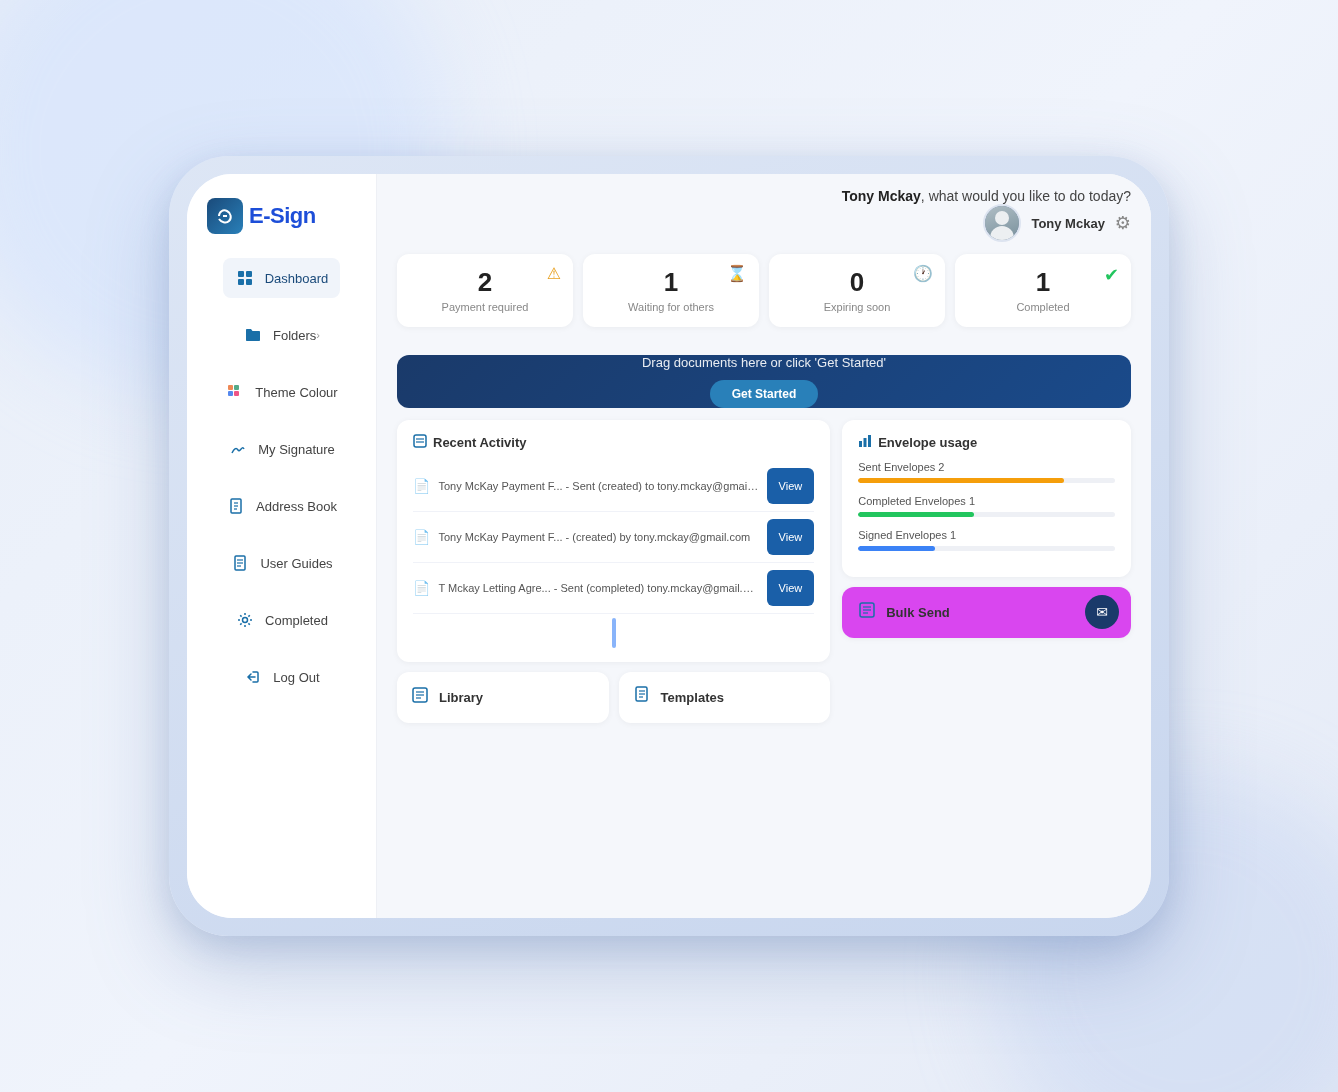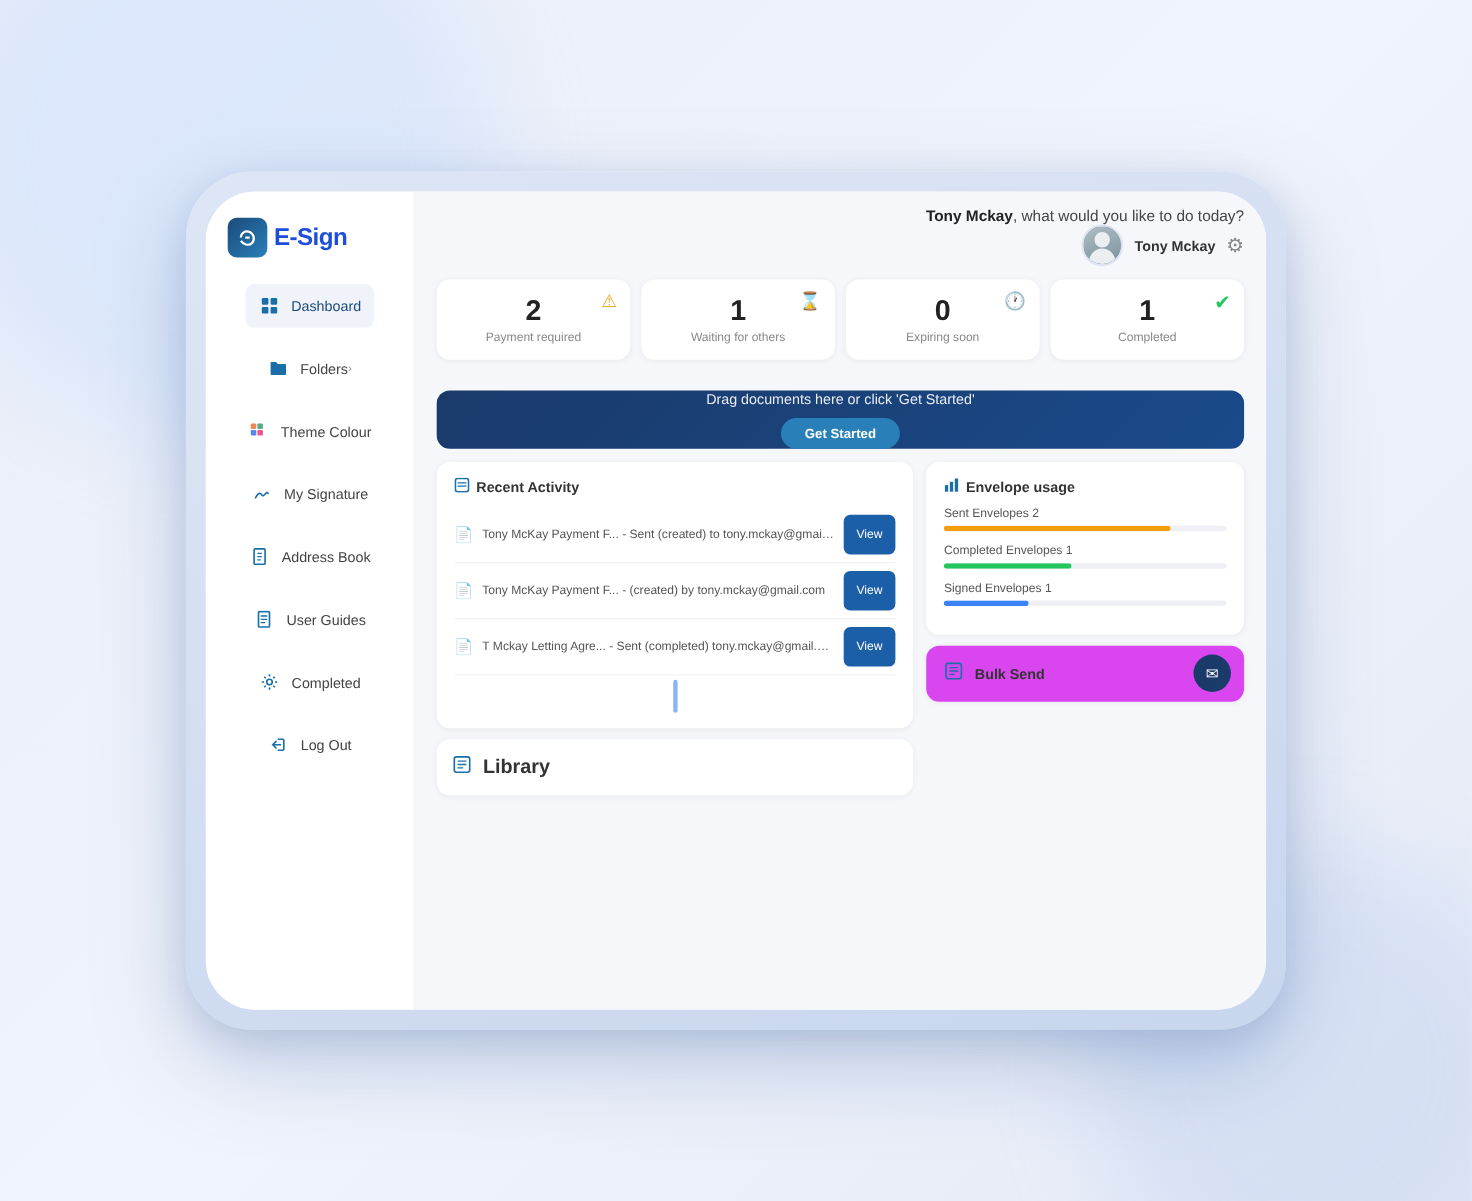--- a/index.html
+++ b/index.html
@@ -394,21 +394,21 @@
       box-shadow: 0 1px 6px rgba(0,0,0,0.05);
       cursor: pointer;
     }
 
     .quick-card-icon {
       color: #1a6fa8;
       font-size: 18px;
     }
 
     .quick-card-label {
-      font-size: 18px;
+      font-size: 13px;
       font-weight: 600;
       color: #333;
       text-align: right;
     }
 
     
     .usage-card {
       background: #fff;
       border-radius: 12px;
       padding: 14px 16px;
@@ -720,20 +720,31 @@
             <div class="quick-card">
               <span class="quick-card-icon">
                 <svg width="18" height="18" viewBox="0 0 18 18" fill="none">
                   <rect x="2" y="2" width="14" height="14" rx="2" stroke="#1a6fa8" stroke-width="1.5"></rect>
                   <line x1="5" y1="6" x2="13" y2="6" stroke="#1a6fa8" stroke-width="1.2"></line>
                   <line x1="5" y1="9" x2="13" y2="9" stroke="#1a6fa8" stroke-width="1.2"></line>
                   <line x1="5" y1="12" x2="10" y2="12" stroke="#1a6fa8" stroke-width="1.2"></line>
                 </svg>
               </span>
               <span class="quick-card-label">Library</span>
+            </div>
+            <div class="quick-card">
+              <span class="quick-card-icon">
+                <svg width="18" height="18" viewBox="0 0 18 18" fill="none">
+                  <rect x="3" y="1" width="11" height="14" rx="1.5" stroke="#1a6fa8" stroke-width="1.5"></rect>
+                  <line x1="6" y1="5" x2="12" y2="5" stroke="#1a6fa8" stroke-width="1.2"></line>
+                  <line x1="6" y1="8" x2="12" y2="8" stroke="#1a6fa8" stroke-width="1.2"></line>
+                  <line x1="6" y1="11" x2="10" y2="11" stroke="#1a6fa8" stroke-width="1.2"></line>
+                </svg>
+              </span>
+              <span class="quick-card-label">Templates</span>
             </div>
           </div>
         </div>
 
         <div class="right-panel">
 
           <div class="usage-card">
             <div class="card-title">
               <span>
                 <svg width="14" height="14" viewBox="0 0 14 14" fill="none">

